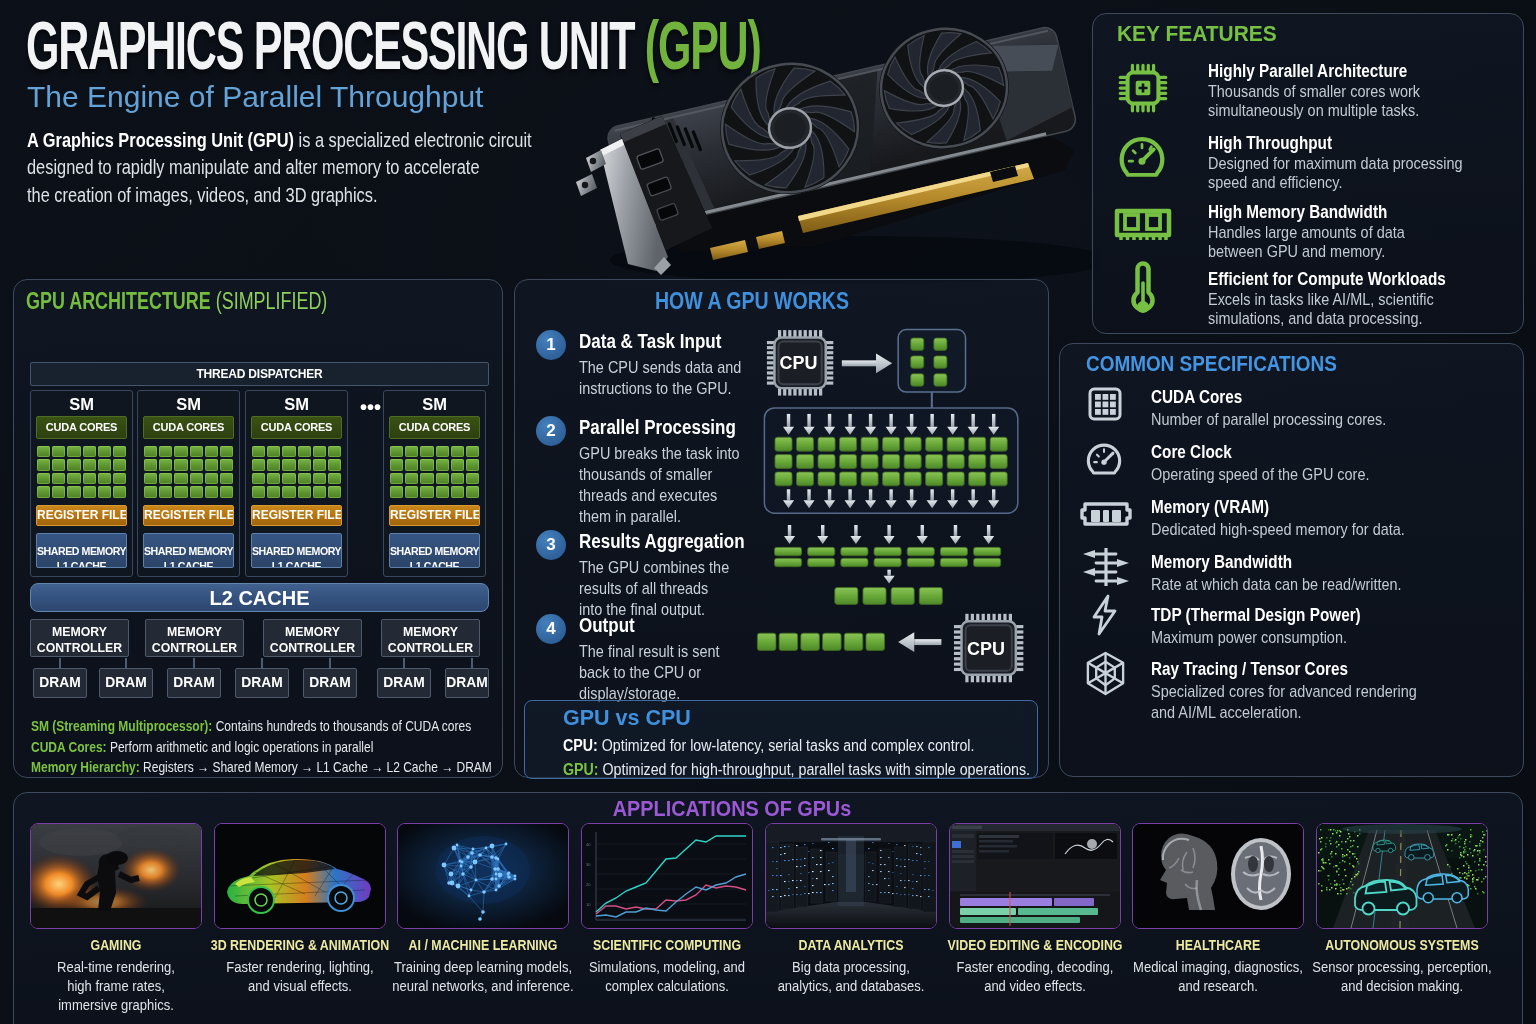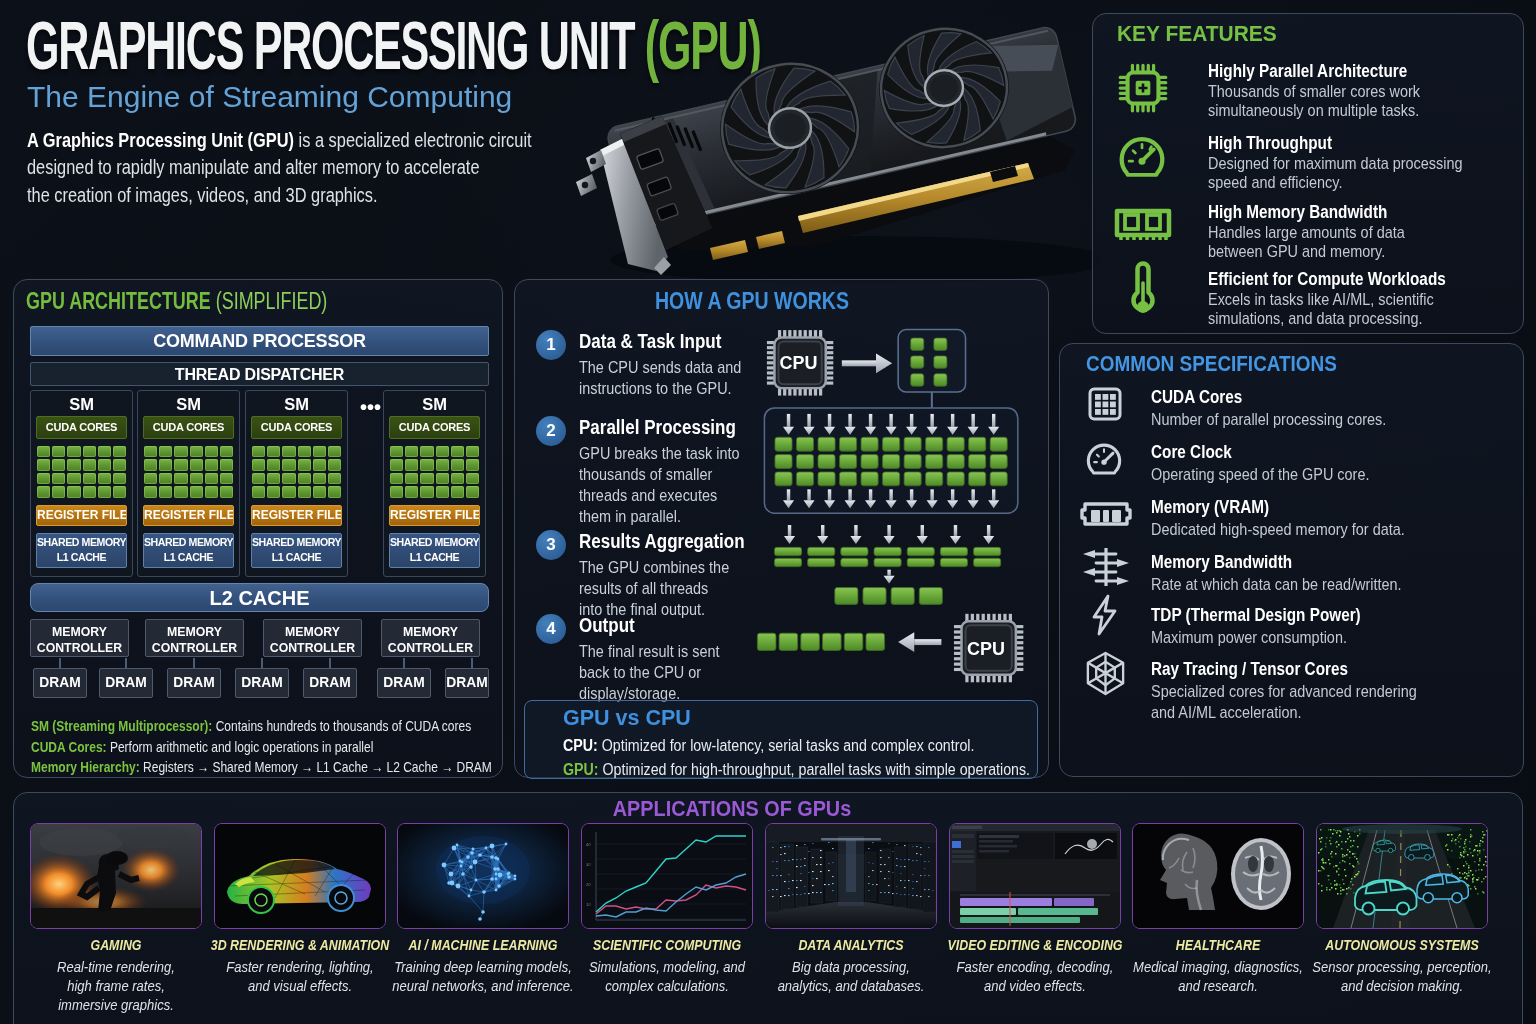--- a/index.html
+++ b/index.html
@@ -59,21 +59,21 @@
 #arch h2 .t2 { color:#8ecf5a; font-weight:normal; }
 .bar-blue {
   background:linear-gradient(180deg,#41618e,#33517d 55%,#2c476f);
   border:1px solid #6285ae;
   color:#fff; font-weight:bold; text-align:center;
 }
 #cmdproc { position:absolute; left:16px; top:46px; width:459px; height:30px; font-size:18px; line-height:29px; border-radius:2px; letter-spacing:-0.2px;}
 #thdisp {
   position:absolute; left:16px; top:82px; width:459px; height:24px;
   background:#18222f; border:1px solid #45566c; border-radius:2px;
-  color:#fff; font-weight:bold; text-align:center; font-size:16px; line-height:23px; letter-spacing:-0.2px;
+  color:#fff; font-weight:bold; text-align:center; font-size:12px; line-height:23px; letter-spacing:-0.2px;
 }
 .sm {
   position:absolute; top:110px; width:103px; height:187px;
   background:#10161f; border:1px solid #39485c; border-radius:3px;
 }
 .sm .smh { text-align:center; font-size:16.5px; font-weight:bold; color:#fff; margin-top:4px; }
 .sm .cc {
   margin:2px 5px 0 5px; height:23px; white-space:nowrap; overflow:hidden;
   background:linear-gradient(180deg,#3a5214,#2c3f10);
   border:1px solid #4d6d22; border-radius:2px;
@@ -87,21 +87,21 @@
 .rf {
   position:absolute; left:5px; right:5px; top:114px; height:21px;
   background:linear-gradient(180deg,#c98618,#a2640c);
   border:1px solid #d69a30; border-radius:2px;
   color:#fff; font-size:12px; font-weight:bold; text-align:center; line-height:19px; white-space:nowrap; overflow:hidden;
 }
 .shm {
   position:absolute; left:5px; right:5px; top:142px; height:35px;
   background:linear-gradient(180deg,#375684,#2b4468);
   border:1px solid #5c80ab; border-radius:2px;
-  color:#fff; font-size:10.6px; letter-spacing:-0.45px; font-weight:bold; text-align:center; line-height:15px; padding-top:1px; white-space:nowrap; overflow:hidden;
+  color:#fff; font-size:10.6px; letter-spacing:-0.45px; font-weight:bold; text-align:center; line-height:15px; padding-top:10px; white-space:nowrap; overflow:hidden;
 }
 #dots { position:absolute; left:346px; top:116px; width:26px; color:#fff; font-size:20px; font-weight:bold; letter-spacing:0px; }
 #l2 { position:absolute; left:16px; top:303px; width:459px; height:29px; font-size:20px; line-height:28px; border-radius:8px;}
 .mc {
   position:absolute; top:339px; width:99px; height:38px;
   background:#232a35; border:1px solid #4e5a6b; border-radius:2px;
   color:#fff; font-size:12.3px; font-weight:bold; text-align:center; line-height:16px; padding-top:4px; white-space:nowrap;
 }
 .dram {
   position:absolute; top:388px; width:54px; height:30px;
@@ -136,36 +136,36 @@
 #specs { left:1059px; top:343px; width:465px; height:434px; }
 #specs h2 { color:#4496e4; font-size:22px; font-weight:bold; margin:7px 0 0 26px; transform:scaleX(0.86); transform-origin:left top; white-space:nowrap; }
 .sp-item { position:absolute; left:26px; }
 .sp-icon { position:absolute; left:3px; width:42px; height:42px; }
 .sp-text { position:absolute; left:65px; width:400px; transform:scaleX(0.85); transform-origin:left top; }
 .sp-text h3 { font-size:18px; font-weight:bold; color:#fff; margin-bottom:2px; white-space:nowrap; }
 .sp-text p { font-size:17px; line-height:20.5px; color:#c3cad2; white-space:nowrap; }
 
 #apps { left:13px; top:792px; width:1510px; height:273px; }
 #apps h2 { position:absolute; left:calc(50% - 36px); top:3px; color:#9b59d6; font-size:22px; font-weight:bold; white-space:nowrap; transform:translateX(-50%) scaleX(0.9); }
-.app { position:absolute; top:30px; width:172px;font-style:italic; }
+.app { position:absolute; top:30px; width:172px; }
 .app .thumb {
   width:172px; height:106px; border:1px solid #7b3fa6; border-radius:8px;
   overflow:hidden; position:relative; background:#0c0c14;
 }
 .app .thumb svg { width:170px; height:104px; }
 .app h3, .app p { position:relative; left:50%; transform:translateX(-50%); width:max-content; text-align:center; }
 .app h3 { font-size:15.5px; font-weight:bold; color:#ece9a0; margin-top:7px; white-space:nowrap; transform:translateX(-50%) scaleX(0.8); }
 .app p { font-size:15.3px; line-height:19px; color:#dfe3e8; margin-top:3px; white-space:nowrap; transform:translateX(-50%) scaleX(0.85); }
 </style>
 </head>
 <body>
 <div id="bg"></div>
 
 <div id="title">GRAPHICS PROCESSING UNIT <span class="g">(GPU)</span></div>
-<div id="subtitle">The Engine of Streaming Computing</div>
+<div id="subtitle">The Engine of Parallel Throughput</div>
 <div id="intro"><b>A Graphics Processing Unit (GPU)</b> is a specialized electronic circuit<br>designed to rapidly manipulate and alter memory to accelerate<br>the creation of images, videos, and 3D graphics.</div>
 
 <svg id="gpucard" style="position:absolute;left:560px;top:0px;" width="540" height="290" viewBox="0 0 540 290">
     <defs>
 <linearGradient id="shr" x1="0" y1="0" x2="0.25" y2="1">
 <stop offset="0" stop-color="#40454e"></stop>
         <stop offset="0.45" stop-color="#2a2d34"></stop>
         <stop offset="1" stop-color="#17191d"></stop>
 </linearGradient>
 <linearGradient id="shr2" x1="0" y1="0" x2="0" y2="1">
@@ -333,21 +333,20 @@
 </svg>
   <div class="kf-text">
         <h3>Efficient for Compute Workloads</h3>
         <p>Excels in tasks like AI/ML, scientific<br>simulations, and data processing.</p>
       </div>
 </div>
 </div>
 
 <div id="arch" class="panel">
 <h2><span class="t1">GPU ARCHITECTURE </span><span class="t2">(SIMPLIFIED)</span></h2>
-<div id="cmdproc" class="bar-blue">COMMAND PROCESSOR</div>
 <div id="thdisp">THREAD DISPATCHER</div>
 <div id="dots">•••</div>
 <div class="sm" style="left:16px;">
       <div class="smh">SM</div>
       <div class="cc">CUDA CORES</div>
       <div class="grid7">
         <i></i>
         <i></i>
         <i></i>
         <i></i>

